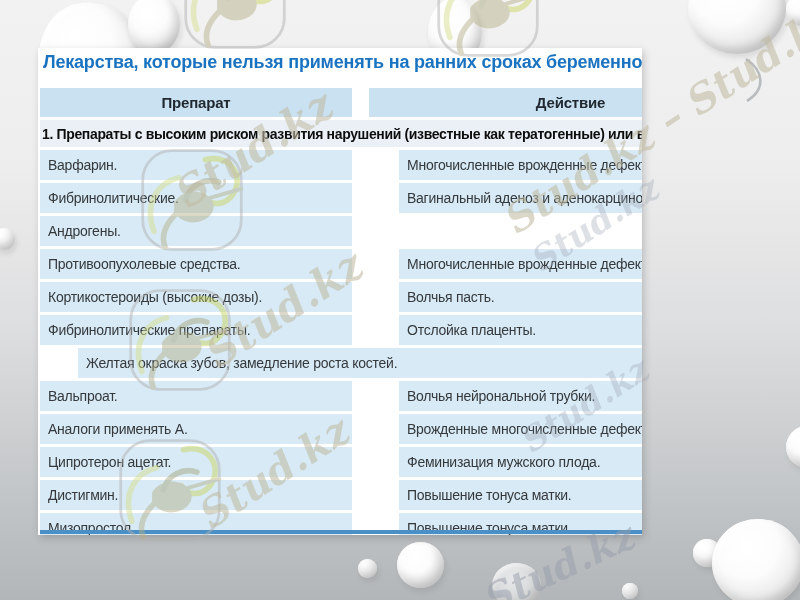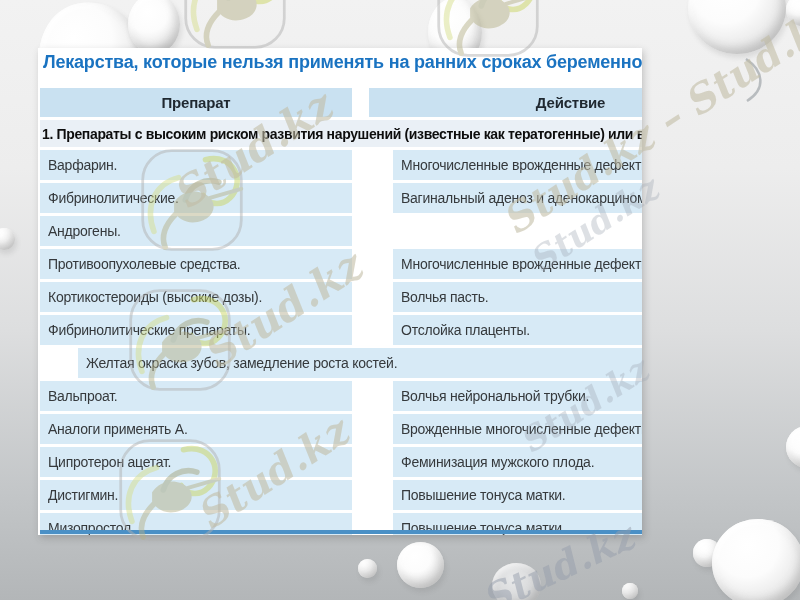--- a/index.html
+++ b/index.html
@@ -37,21 +37,21 @@
   .hc1{width:312px;margin-right:17px;}
   .hc2{flex:1;}
   .section-row{
     height:27px;margin-bottom:3px;background:#eaf0f6;display:flex;align-items:center;
     padding-left:2px;font-size:14px;font-weight:bold;color:#0d0d0d;letter-spacing:-.35px;white-space:nowrap;
   }
   .cell{
     height:30px;background:#d7eaf6;display:flex;align-items:center;padding-left:8px;
     font-size:14px;color:#35393c;letter-spacing:-.25px;white-space:nowrap;overflow:hidden;
   }
-  .c1{width:304px;margin-right:3px;}
+  .c1{width:304px;margin-right:9px;}
   .c2{flex:1;margin-left:38px;}
   .slide-bottom-line{position:absolute;left:2px;bottom:1px;width:732px;height:4px;background:#4a90c6;}
   
   .wm{position:absolute;z-index:3;pointer-events:none;}
   .wm-text{
     font-family:"DejaVu Serif",serif;font-style:italic;font-weight:bold;white-space:nowrap;
     transform:rotate(-33deg);
   }
   .wm-gray{color:rgba(150,158,172,.50);}
   .wm-gray-faint{color:rgba(160,168,180,.36);}

